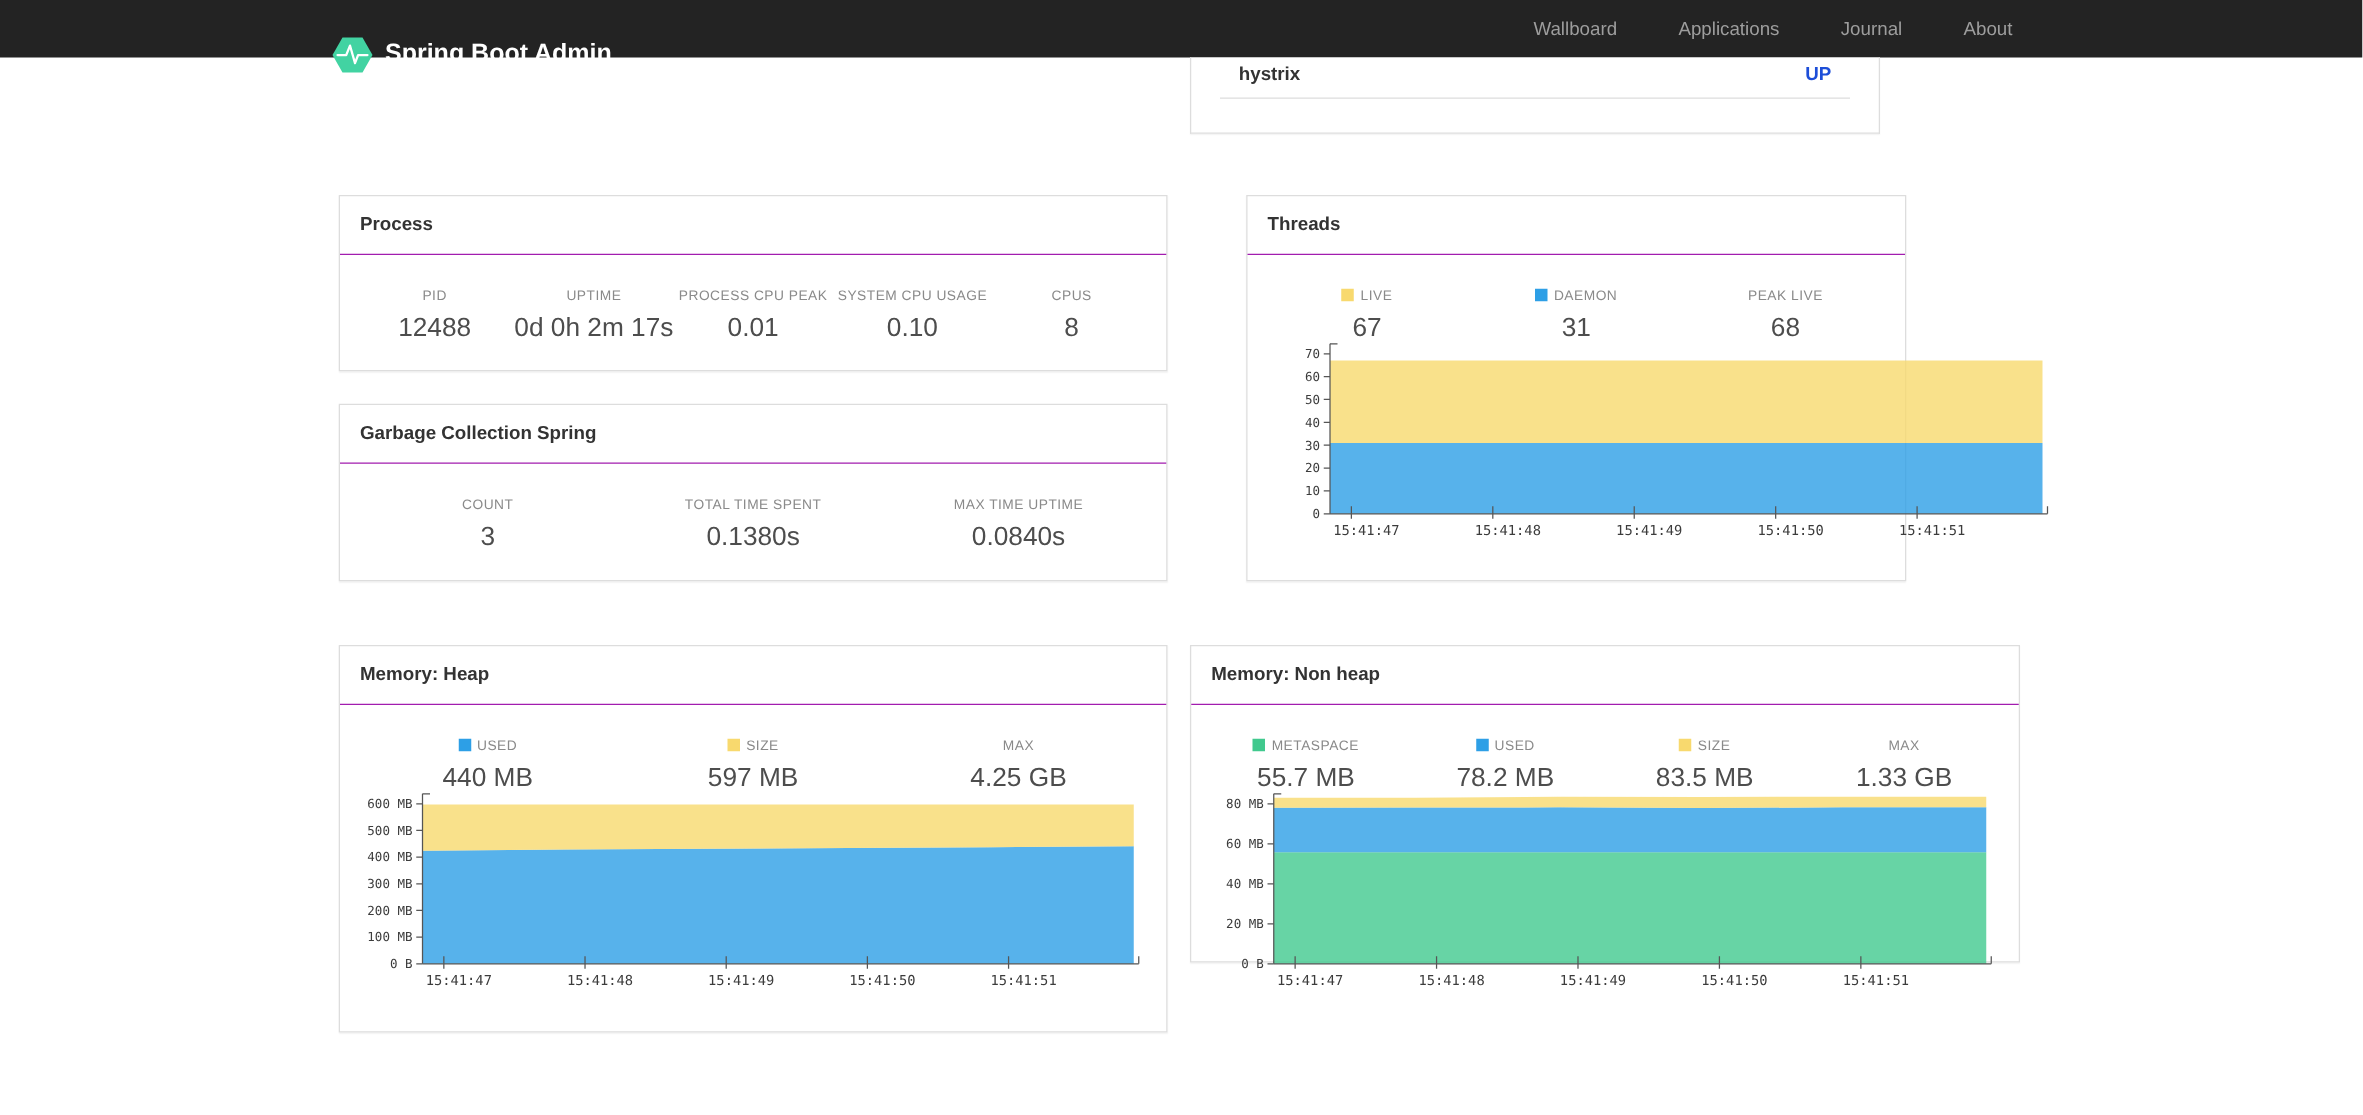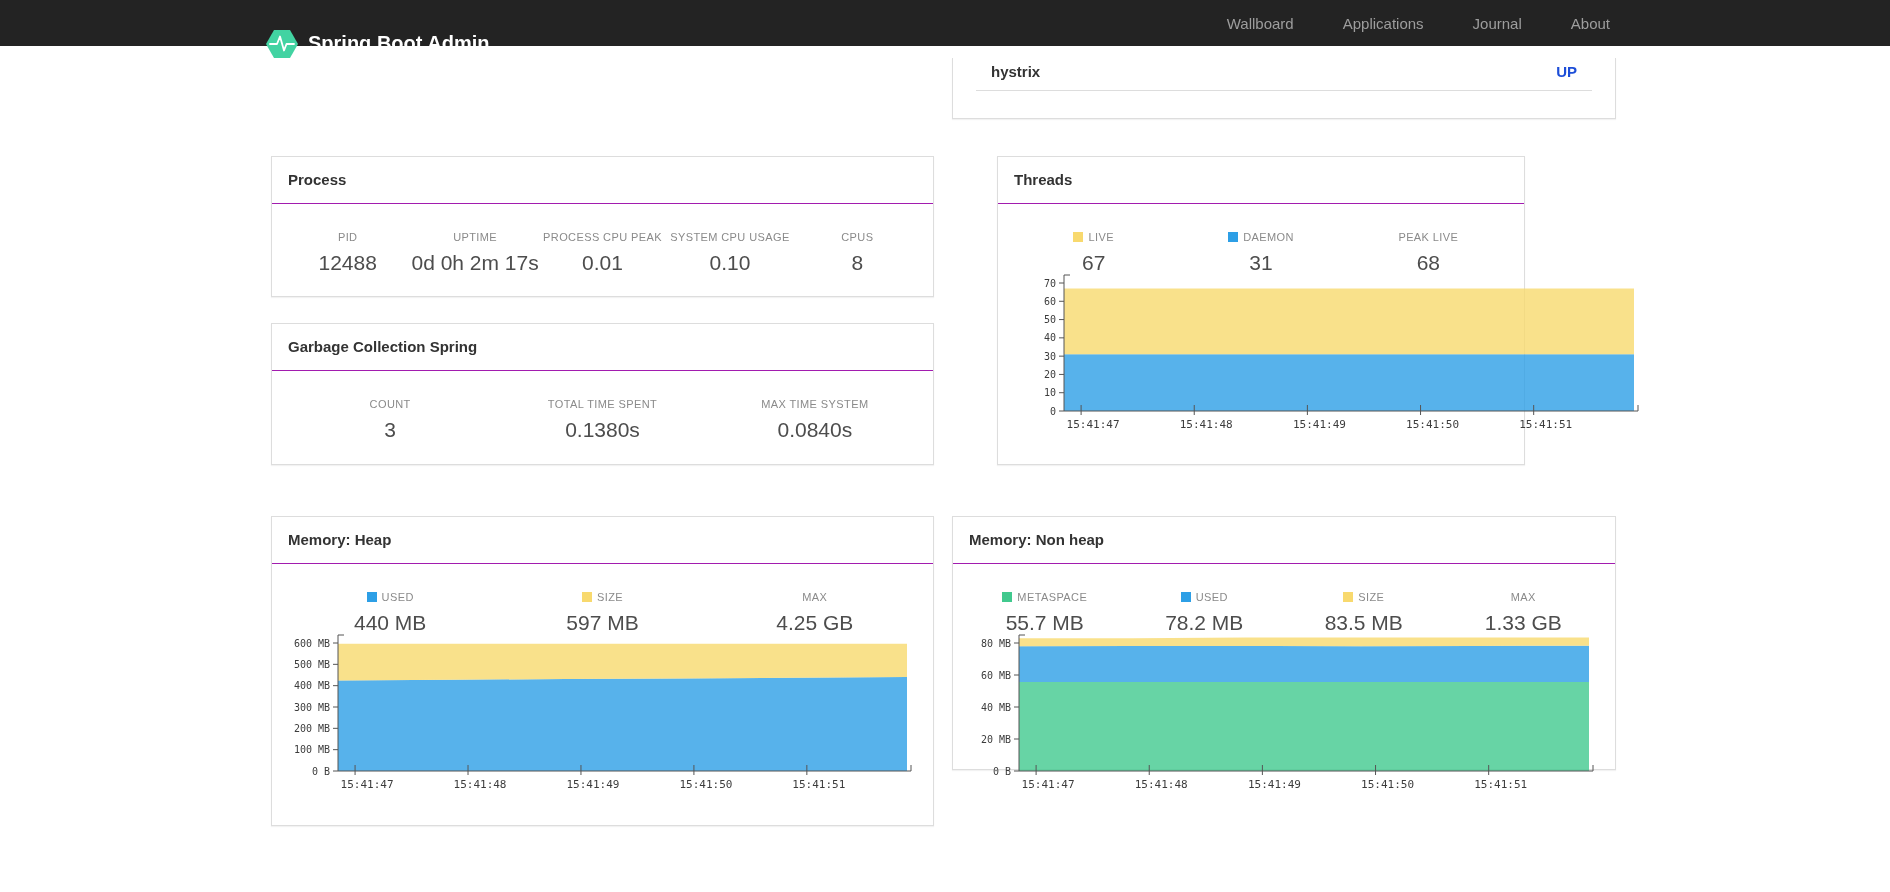--- a/index.html
+++ b/index.html
@@ -11,21 +11,21 @@
   .nav-inner { width:1360px; height:100%; margin:0 auto; display:flex; align-items:center; justify-content:space-between; }
   .brand { display:flex; align-items:center; gap:9px; color:#ffffff; font-size:20px; font-weight:bold; text-decoration:none; cursor:pointer;margin-top:41px; }
   .brand svg { display:block; }
   .nav-links { display:flex; list-style:none;gap:19px; }
   .nav-links li { padding:0 15px; font-size:15px; color:#9d9d9d; cursor:pointer; }
 
   
   .panel { position:absolute; background:#fff; border:1px solid #ddd; box-shadow:0 1px 1px rgba(0,0,0,.05); }
   .panel-heading { padding:14px 16px; font-size:15px; font-weight:bold; color:#333; border-bottom:1px solid #a21caf; line-height:18px; }
 
-  #panel-health  { left:952px; top:58px;  width:664px; height:61px;  border-top:none; }
+  #panel-health  { left:952px; top:46px;  width:552px; height:61px;  border-top:none; }
   #panel-process { left:271px; top:156px; width:663px; height:141px; }
   #panel-gc      { left:271px; top:323px; width:663px; height:142px; }
   #panel-threads { left:997px; top:156px; width:528px; height:309px; }
   #panel-heap    { left:271px; top:516px; width:663px; height:310px; }
   #panel-nonheap { left:952px; top:516px; width:664px; height:254px; }
 
   .health-row { margin:0 23px; padding:5px 15px 10px; border-bottom:1px solid #ddd;
     display:flex; justify-content:space-between; align-items:center;
     font-size:15px; font-weight:bold; color:#333; }
   .status-up { font-weight:bold; font-size:15px; }
@@ -101,21 +101,21 @@
   <div class="stats">
       <div class="stat">
         <div class="stat-label">COUNT</div>
         <div class="stat-value">3</div>
       </div>
       <div class="stat">
         <div class="stat-label">TOTAL TIME SPENT</div>
         <div class="stat-value">0.1380s</div>
       </div>
       <div class="stat">
-        <div class="stat-label">MAX TIME SYSTEM</div>
+        <div class="stat-label">MAX TIME UPTIME</div>
         <div class="stat-value">0.0840s</div>
       </div>
     </div>
 </div>
 
 <div class="panel" id="panel-threads">
   <div class="panel-heading">Threads</div>
   <div class="stats">
       <div class="stat">
         <div class="stat-label"><span class="legend-sq" style="background: rgb(248, 217, 110);"></span>LIVE</div>

